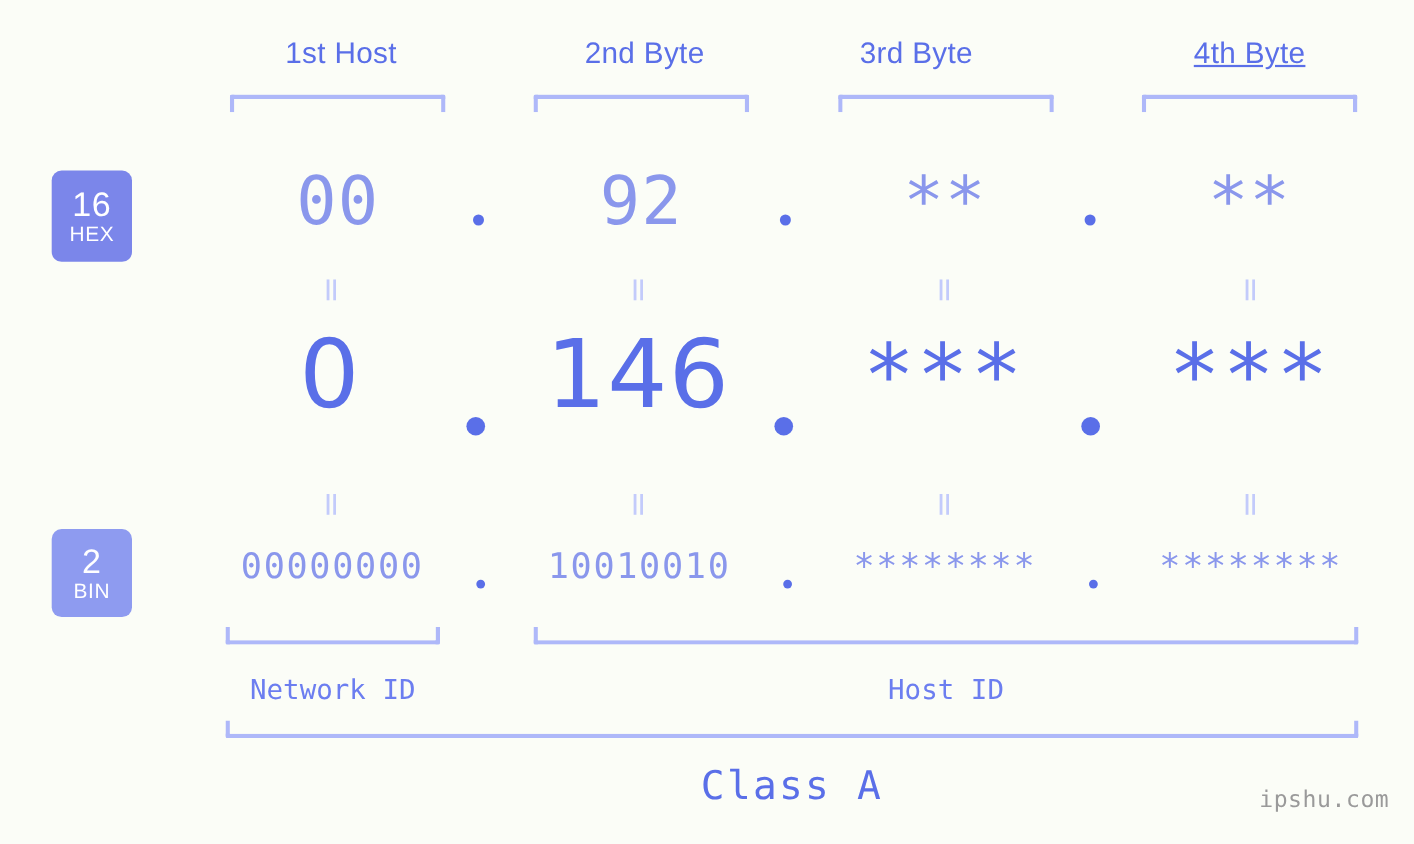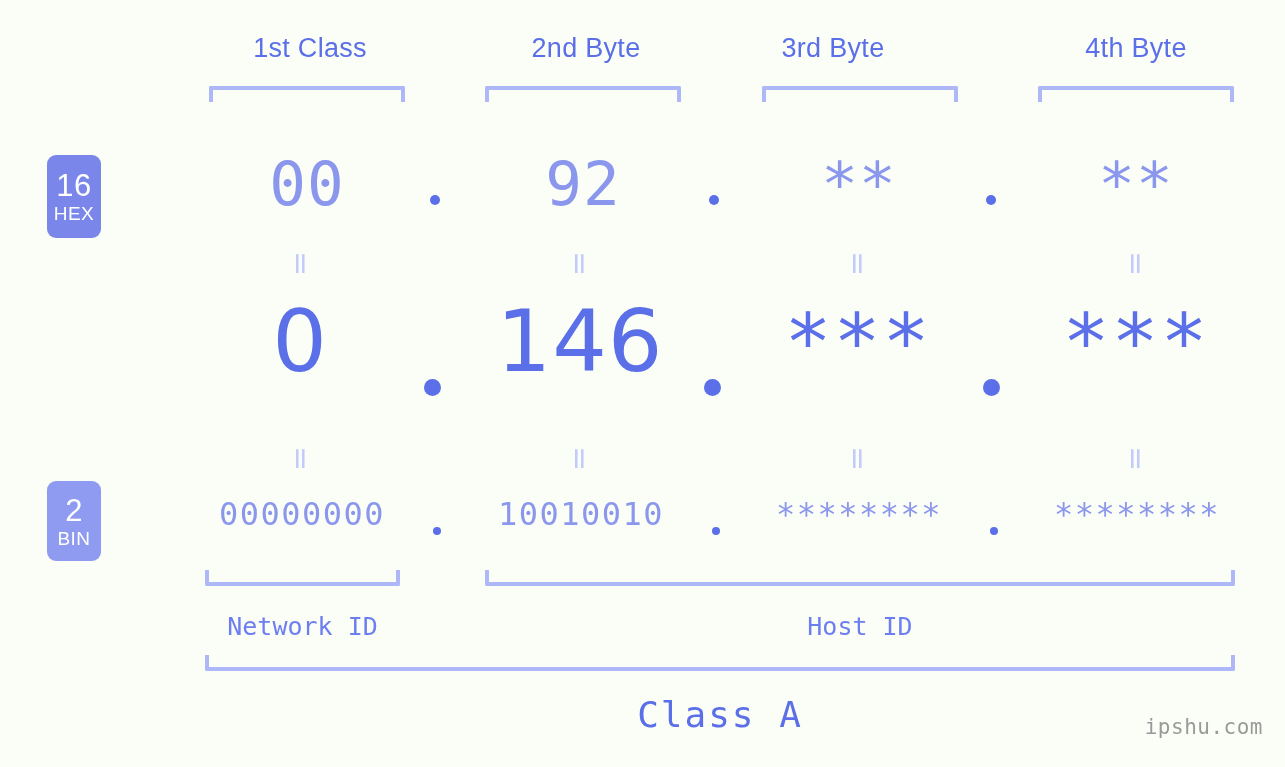--- a/index.html
+++ b/index.html
@@ -54,21 +54,21 @@
     border-left: 4px solid #aeb8f9;
     border-right: 4px solid #aeb8f9;
     border-bottom-left-radius: 2px;
     border-bottom-right-radius: 2px;
   }
 
   
   .badge {
     position: absolute;
     left: 47px;
-    width: 54px;
+    width: 73px;
     border-radius: 9px;
     color: #ffffff;
     text-align: center;
     font-family: "Liberation Sans", sans-serif;
     display: flex;
     flex-direction: column;
     align-items: center;
     justify-content: center;
     line-height: 1;
   }
@@ -196,24 +196,24 @@
     font-size: 21px;
     color: #9a9a9a;
     letter-spacing: 0.5px;
   }
 </style>
 </head>
 <body>
 
 <div class="stage">
 
-  <div class="byte-label" style="left:180px;">1st Class</div>
+  <div class="byte-label" style="left:180px;">1st Host</div>
   <div class="byte-label" style="left:456px;">2nd Byte</div>
   <div class="byte-label" style="left:703px;">3rd Byte</div>
-  <div class="byte-label" style="left:1006px;">4th Byte</div>
+  <div class="byte-label" style="left:1006px;text-decoration:underline;">4th Byte</div>
 
   <div class="bracket down" style="left:209px; top:86px; width:196px;"></div>
   <div class="bracket down" style="left:485px; top:86px; width:196px;"></div>
   <div class="bracket down" style="left:762px; top:86px; width:196px;"></div>
   <div class="bracket down" style="left:1038px; top:86px; width:196px;"></div>
 
   <div class="badge badge-hex">
     <span class="num">16</span>
     <span class="sub">HEX</span>
   </div>

